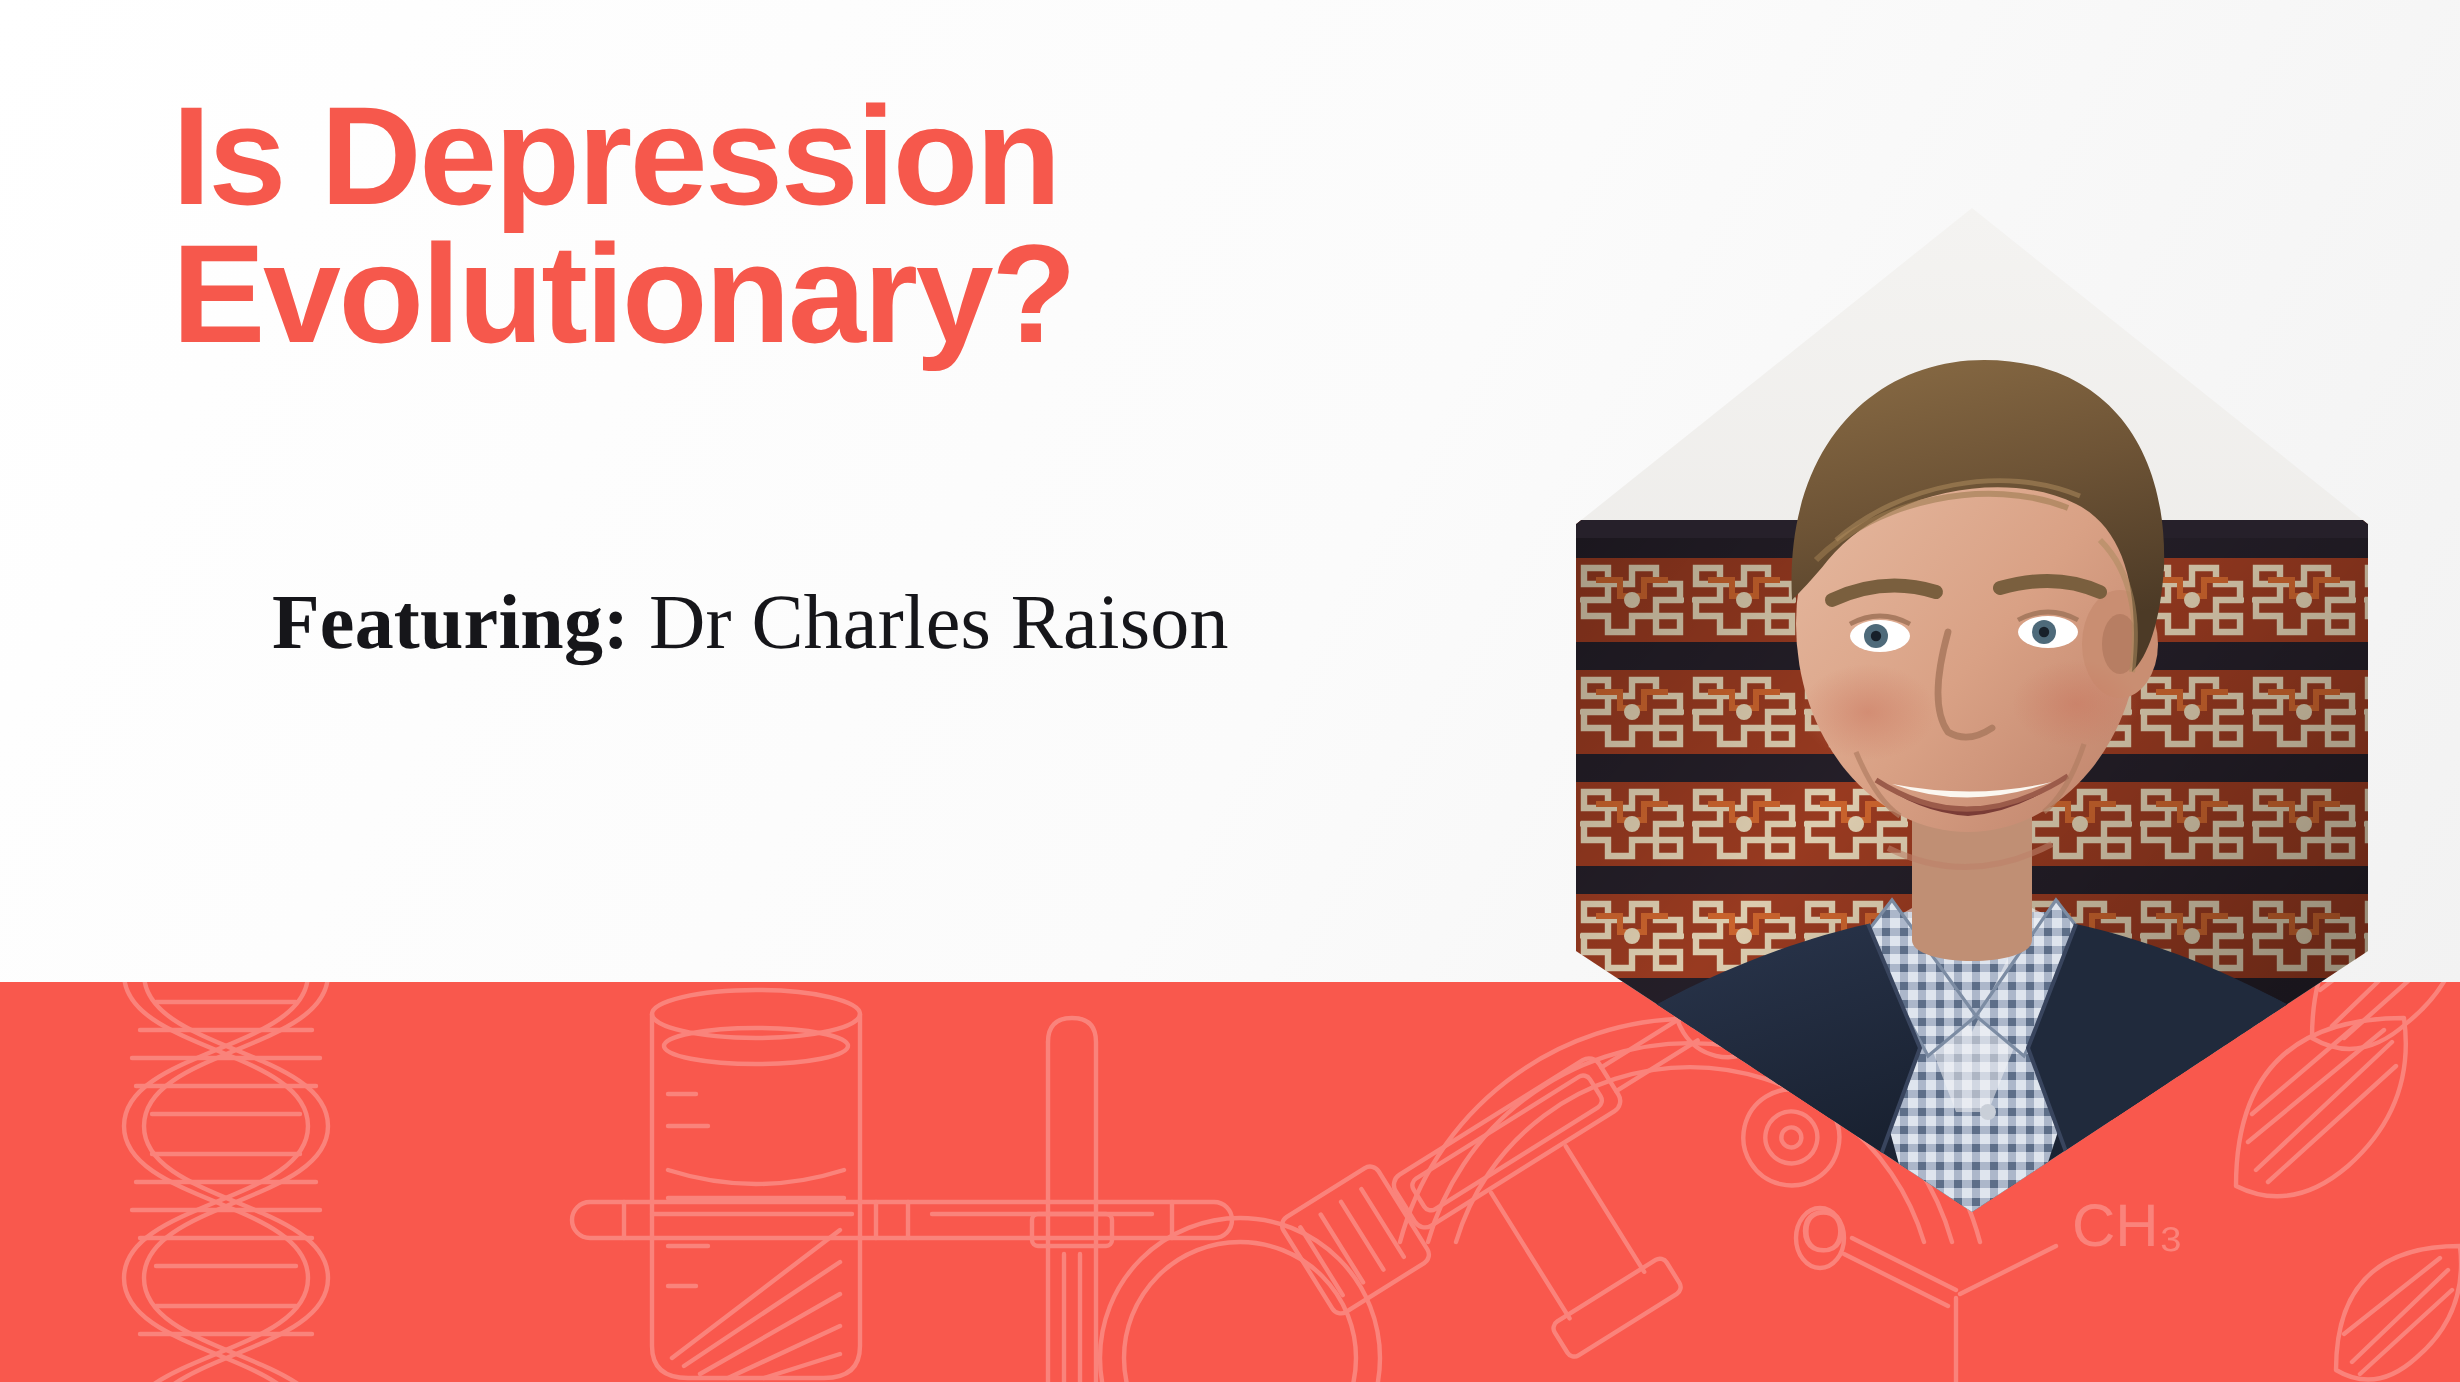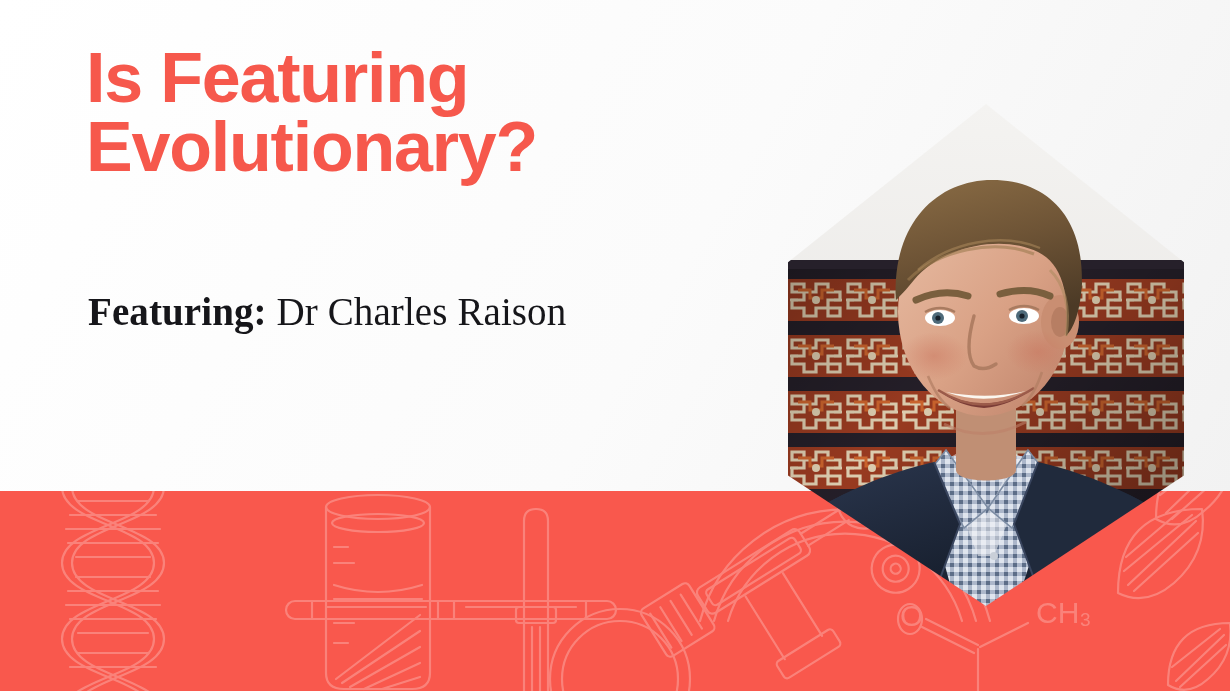--- a/index.html
+++ b/index.html
@@ -34,21 +34,21 @@
     position:absolute;left:88px;top:262px;width:640px;
     font-family:"Liberation Serif", serif;
     color:#16161a;
   }
   .credit-line{
     font-size:39px;
     line-height:1.32;
     letter-spacing:.1px;
   }
   .credit-line .lbl{font-weight:bold;}
-  .credit-block-2{margin-top:24px;}
+  .credit-block-2{margin-top:24px;margin-left:48px;}
 
   
   .banner{
     position:absolute;left:0;top:491px;width:1230px;height:200px;
     background:#f9584d;
     overflow:hidden;
   }
   .banner-doodles{position:absolute;left:0;top:0;width:1230px;height:200px;opacity:.30;}
 
   
@@ -60,21 +60,21 @@
   }
   .portrait svg{display:block;width:396px;height:502px;}
 </style>
 </head>
 <body>
 
 <div id="stage">
 
   <div class="bg-wash"></div>
 
-  <div class="title">Is Featuring
+  <div class="title">Is Depression
 Evolutionary?</div>
 
   <div class="credits">
     <div class="credit-line credit-block-2">
       <span class="lbl">Featuring:</span><span> Dr Charles Raison</span>
     </div>
   </div>
 
   <div class="banner">
     <svg class="banner-doodles" viewBox="0 0 1230 200" preserveAspectRatio="none">

